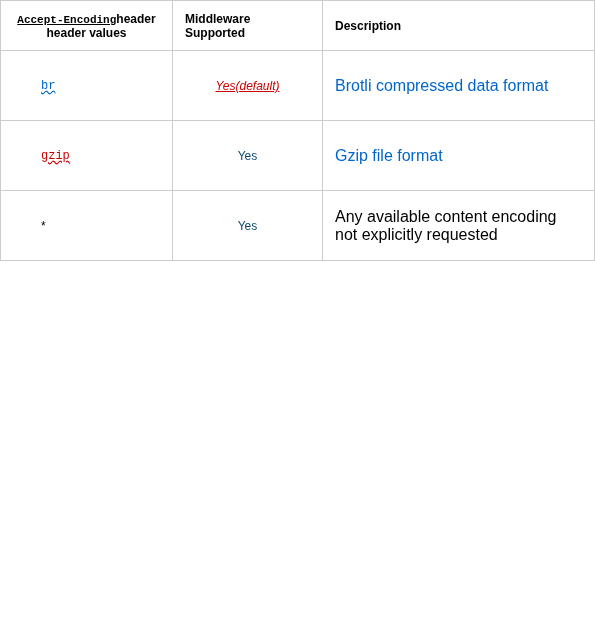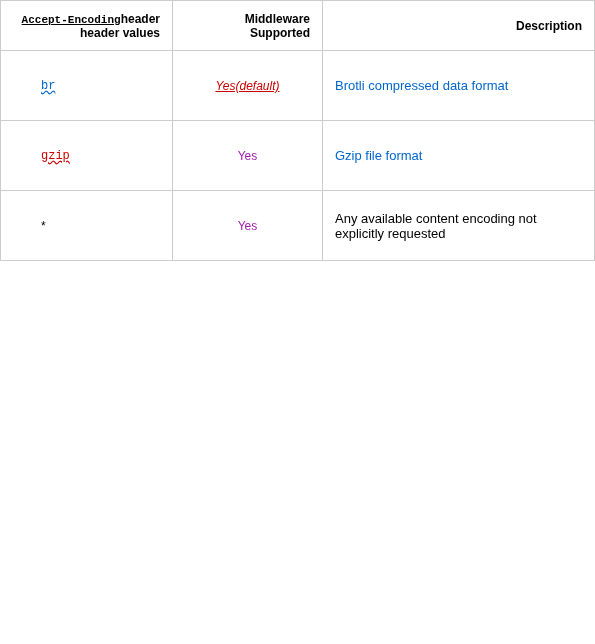--- a/index.html
+++ b/index.html
@@ -24,42 +24,42 @@
     th, td {
       border: 1px solid #ccc;
       padding: 10px 12px;
       vertical-align: middle;
     }
 
     thead th {
       font-weight: bold;
       font-size: 12px;
       color: #000;
-      text-align: right;
+      text-align: left;
       background: #fff;
     }
 
     thead th:first-child {
-      text-align: right;
+      text-align: center;
     }
 
     td:first-child {
       width: 172px;
       font-size: 12px;
       padding-left: 40px;
     }
 
     td:nth-child(2) {
       width: 150px;
       text-align: center;
       font-size: 12px;
     }
 
     td:nth-child(3) {
-      font-size: 13px;
+      font-size: 16px;
     }
 
     .header-col1 {
       font-size: 11px;
       font-family: 'Courier New', monospace;
       font-weight: bold;
       text-decoration: underline;
       color: #000;
     }
 
@@ -88,21 +88,21 @@
       color: #cc0000;
       font-style: italic;
       text-decoration: underline;
     }
 
     .no-text {
       color: #cc0000;
     }
 
     .yes-text {
-      color: #a21caf;
+      color: #0c4a6e;
     }
 
     tbody tr {
       height: 70px;
     }
 
     tbody tr td {
       vertical-align: middle;
     }
 

